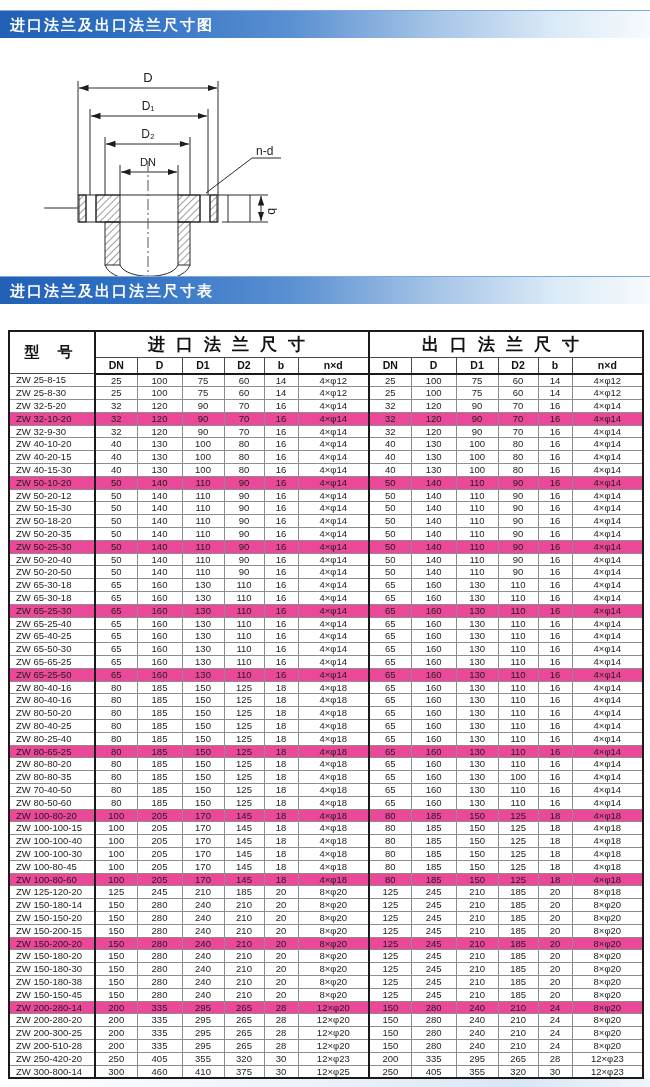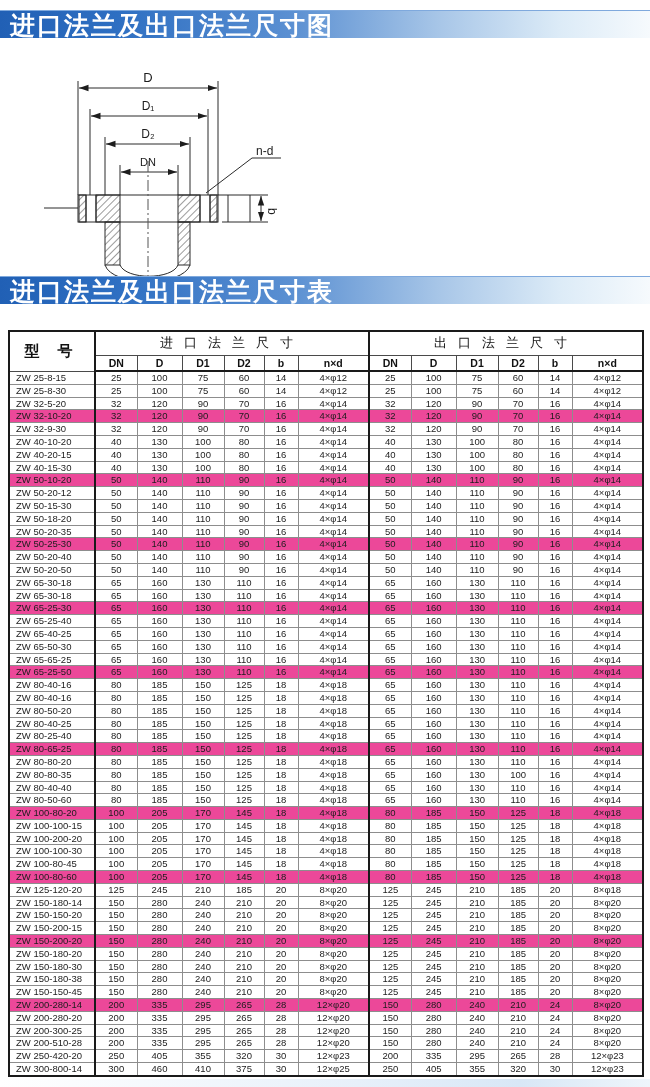--- a/index.html
+++ b/index.html
@@ -1,30 +1,30 @@
 <!DOCTYPE html>
 <html><head>
 <meta charset="utf-8">
 <style>
   html,body{margin:0;padding:0;background:#fff;}
   body{width:650px;height:1087px;position:relative;font-family:"Liberation Sans",sans-serif;overflow:hidden;}
   .titlebar{position:absolute;left:0;width:650px;height:28px;box-sizing:border-box;
     background:linear-gradient(90deg,#2160b5 0%,#2e6fc2 18%,#5b90d2 45%,#a9c7e8 68%,#dcebf7 86%,#f6fafd 100%);
-    color:#fff;font-size:25px;font-weight:bold;line-height:28px;padding-left:10px;letter-spacing:2px;
+    color:#fff;font-size:15px;font-weight:bold;line-height:28px;padding-left:10px;letter-spacing:2px;
     border-top:1px solid #7fa9dd;}
   #titlebar-1{top:10px;}
   #titlebar-2{top:276px;}
   #diagram{position:absolute;top:45px;left:0;}
   .tablewrap{position:absolute;top:330px;left:8px;}
   table{border-collapse:collapse;table-layout:fixed;width:634px;border:2px solid #1a1a1a;}
   th,td{border:1px solid #8d8d8d;box-sizing:border-box;}
   thead th{border-color:#4a4a4a;background:#fff;color:#111;}
   thead tr.subhead th{border-bottom:2px solid #1a1a1a;}
   .th-model{font-size:15px;font-weight:bold;letter-spacing:7px;}
-  .th-group{font-size:13px;font-weight:normal;letter-spacing:11px;height:24px;}
+  .th-group{font-size:17px;font-weight:bold;letter-spacing:11px;height:24px;}
   .th-sub{font-size:10.5px;font-weight:bold;height:16px;}
   td{font-size:9.5px;color:#1c1c1c;text-align:center;padding:0 1px;height:11.8px;line-height:11.8px;white-space:nowrap;overflow:hidden;}
   td.model{text-align:left;padding-left:6px;font-size:9.5px;}
   .sep-r{border-right:2px solid #1a1a1a !important;}
   tr.hl{background:#ec4899;}
   tbody tr{background:#fff;margin-left:12px;}
   #footer-strip{position:absolute;bottom:0;left:0;width:650px;height:8px;
     background:linear-gradient(90deg,#ffffff 0%,#e7f0fa 55%,#d8e7f6 80%,#eef5fb 100%);}
   svg text{font-family:"Liberation Sans",sans-serif;fill:#1d1d1d;}
 </style>
@@ -612,21 +612,21 @@
           <td>18</td>
           <td class="sep-r">4×φ18</td>
           <td>65</td>
           <td>160</td>
           <td>130</td>
           <td>100</td>
           <td>16</td>
           <td>4×φ14</td>
         </tr>
         <tr>
-          <td class="model sep-r">ZW 80-40-40</td>
+          <td class="model sep-r">ZW 70-40-50</td>
           <td>80</td>
           <td>185</td>
           <td>150</td>
           <td>125</td>
           <td>18</td>
           <td class="sep-r">4×φ18</td>
           <td>65</td>
           <td>160</td>
           <td>130</td>
           <td>110</td>
@@ -672,21 +672,21 @@
           <td>18</td>
           <td class="sep-r">4×φ18</td>
           <td>80</td>
           <td>185</td>
           <td>150</td>
           <td>125</td>
           <td>18</td>
           <td>4×φ18</td>
         </tr>
         <tr>
-          <td class="model sep-r">ZW 100-200-20</td>
+          <td class="model sep-r">ZW 100-100-40</td>
           <td>100</td>
           <td>205</td>
           <td>170</td>
           <td>145</td>
           <td>18</td>
           <td class="sep-r">4×φ18</td>
           <td>80</td>
           <td>185</td>
           <td>150</td>
           <td>125</td>

